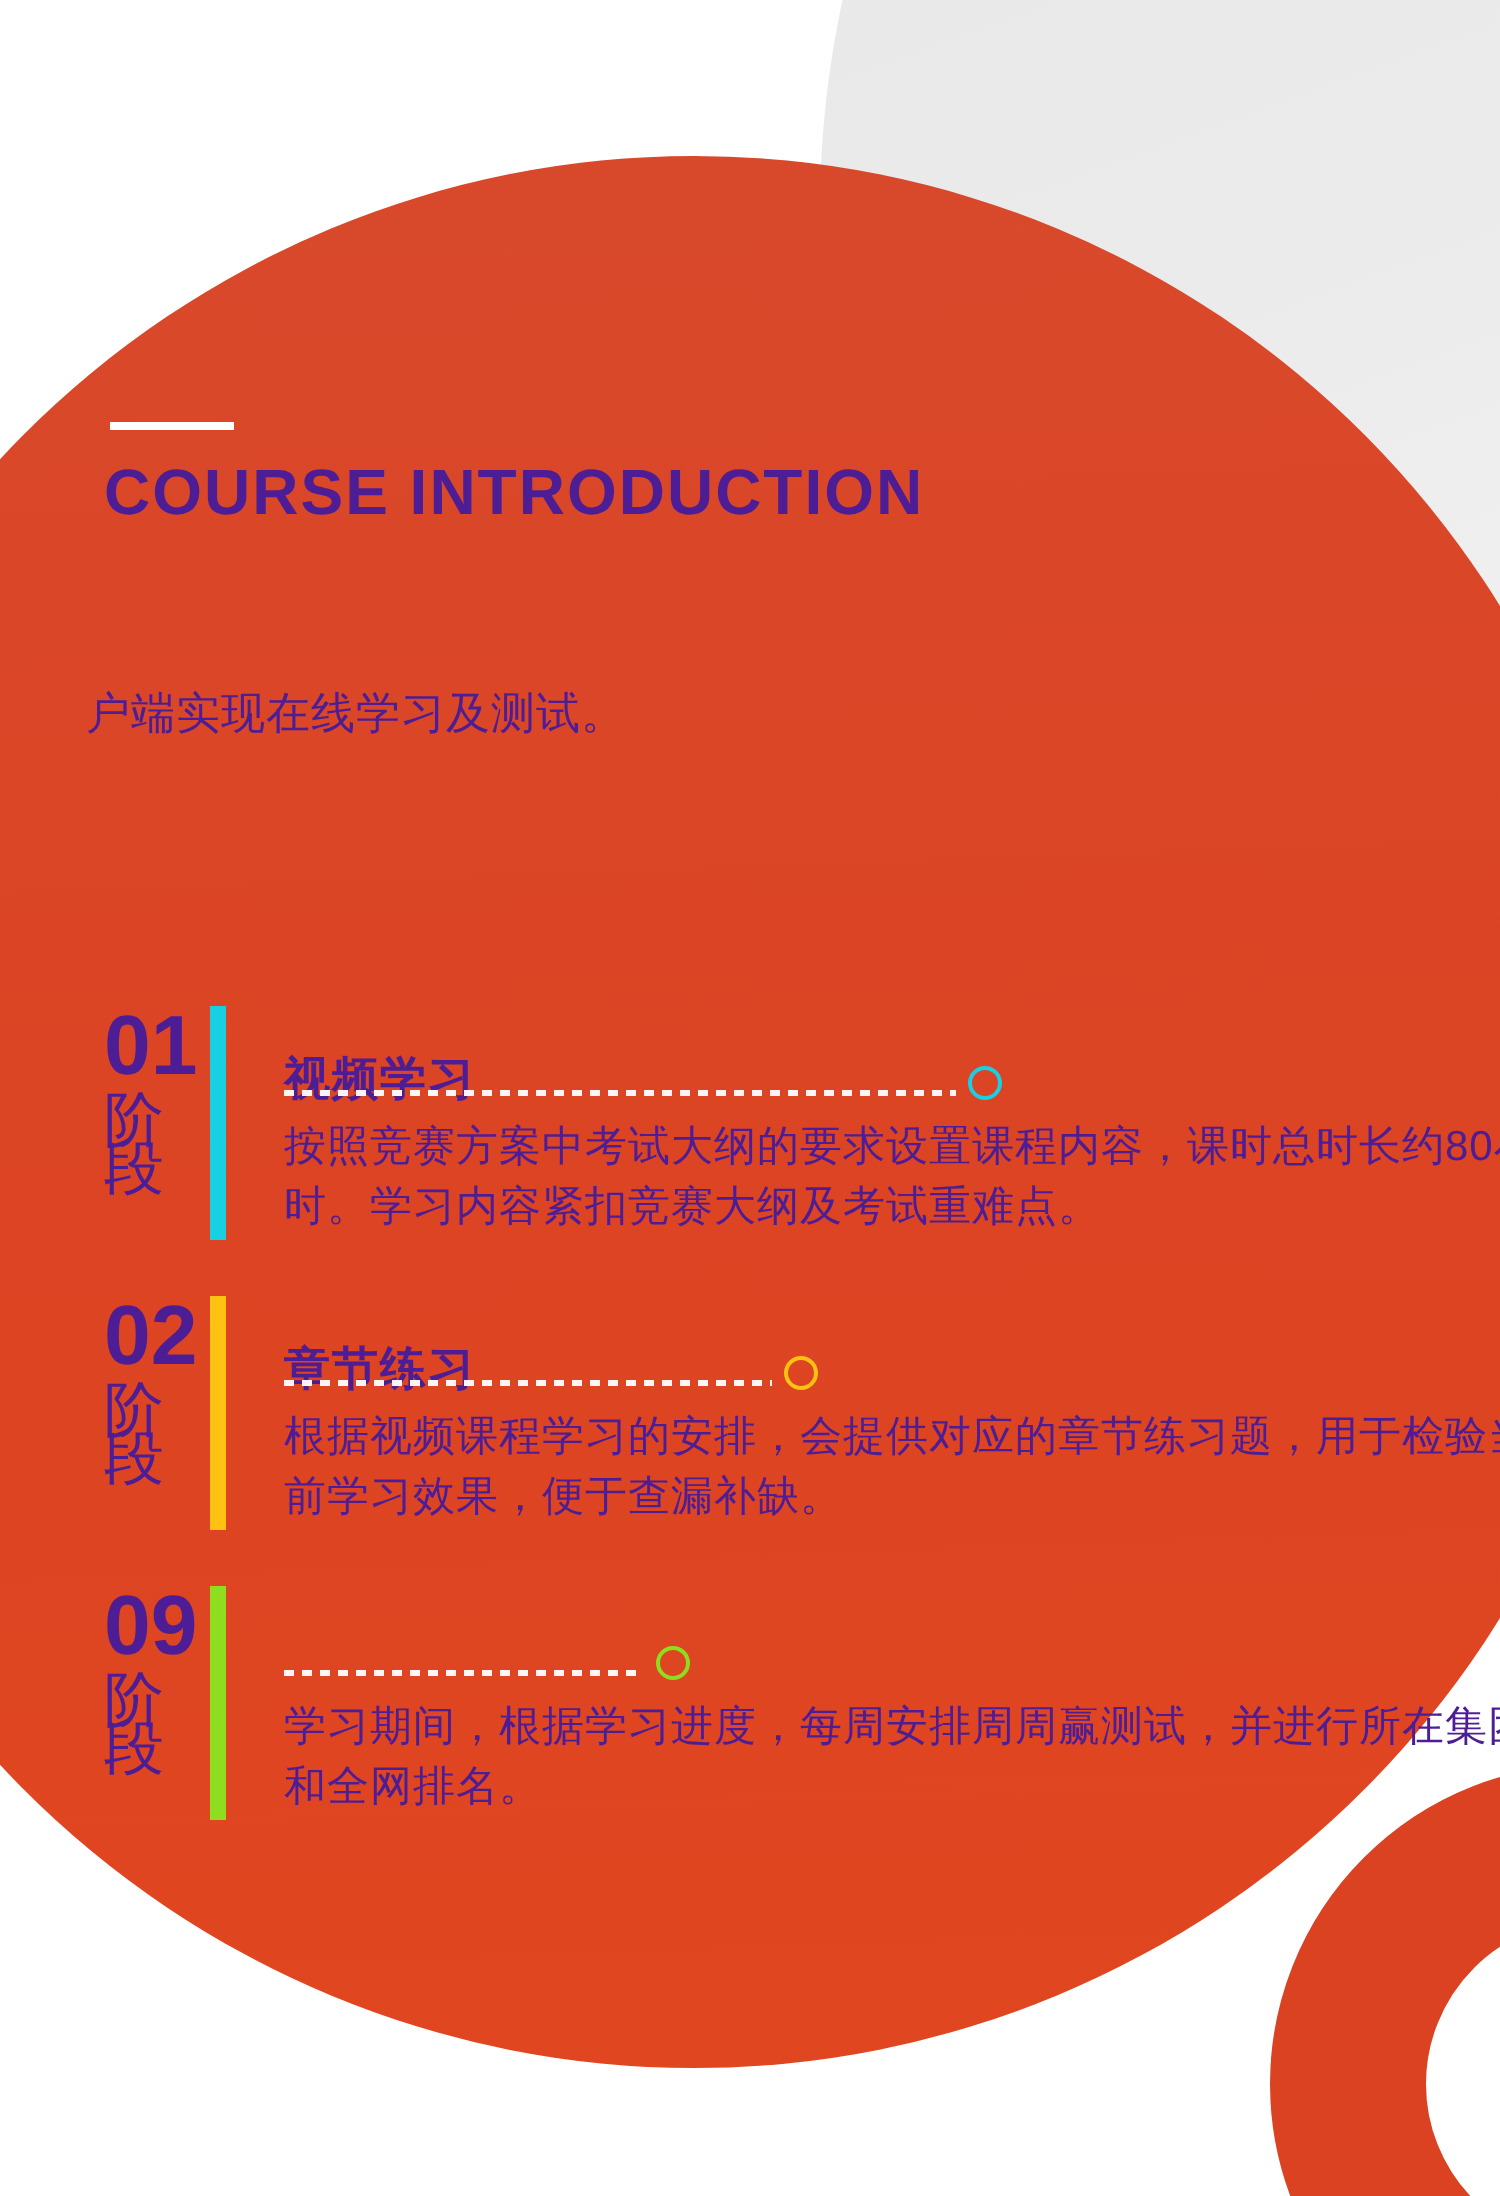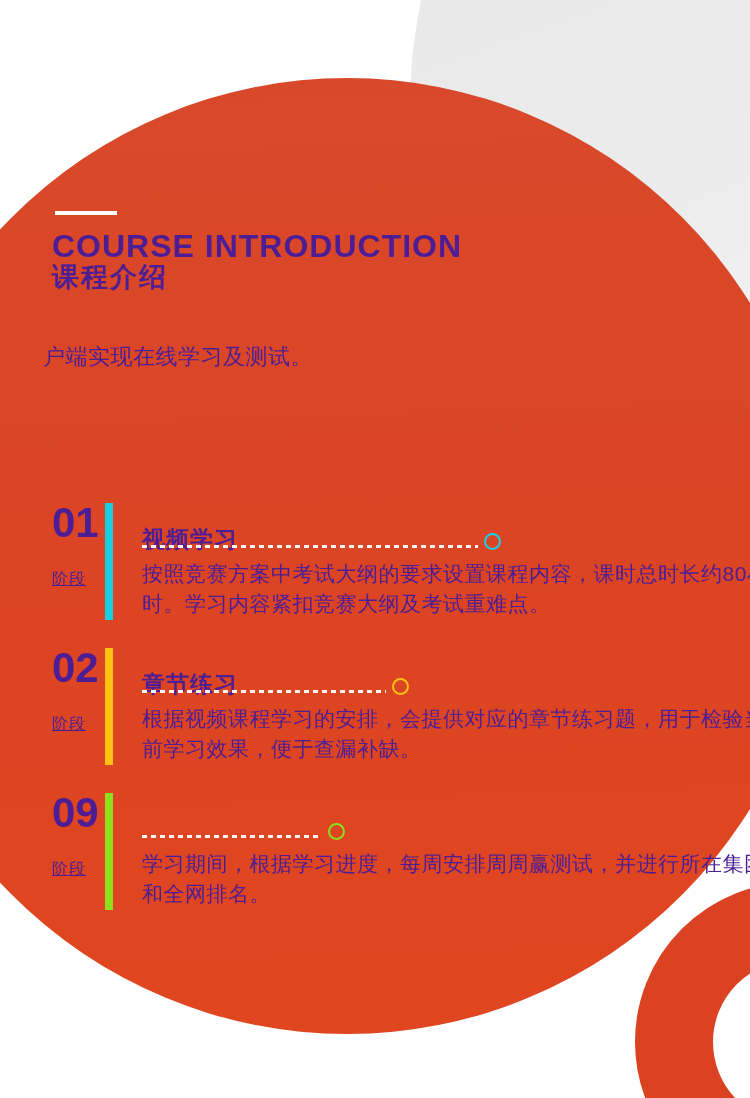--- a/index.html
+++ b/index.html
@@ -64,21 +64,21 @@
   }
   .intro .ind{padding-left:48px;}
   .intro div{white-space:nowrap;}
 
   .stage{position:absolute;left:0;width:750px;height:130px;}
   .stage.s1{top:503px;}
   .stage.s2{top:648px;}
   .stage.s3{top:793px;}
   .numcol{position:absolute;left:52px;top:0;width:52px;text-align:left;}
   .stage-number{font-size:42px;font-weight:bold;line-height:40px;}
-  .stage-label{font-size:16px;line-height:24px;margin-top:24px;letter-spacing:1px;text-decoration:underline;}
+  .stage-label{font-size:30px;line-height:24px;margin-top:6px;letter-spacing:1px;}
   .accent-bar{position:absolute;left:105px;top:0;width:8px;height:117px;}
   .stage-title{
     position:absolute;left:142px;top:22px;
     font-size:23px;font-weight:bold;line-height:28px;letter-spacing:1px;
     white-space:nowrap;
   }
   .dash-line{
     position:absolute;left:142px;top:42px;height:3px;
     background:repeating-linear-gradient(90deg,
       rgba(255,255,255,0.95) 0 5px, rgba(255,255,255,0) 5px 9px);
@@ -106,21 +106,20 @@
 <div id="page">
 
   <div class="gray-circle"></div>
   <div class="red-ellipse"></div>
   <div class="red-ring"></div>
 
   <div class="content">
 
     <div class="title-rule"></div>
     <div class="title-en">COURSE INTRODUCTION</div>
-    <div class="title-zh">课程介绍</div>
 
     <div class="intro">
       <div>户端实现在线学习及测试。</div>
     </div>
 
     <div class="stage s1">
       <div class="numcol">
         <div class="stage-number">01</div>
         <div class="stage-label">阶段</div>
       </div>

